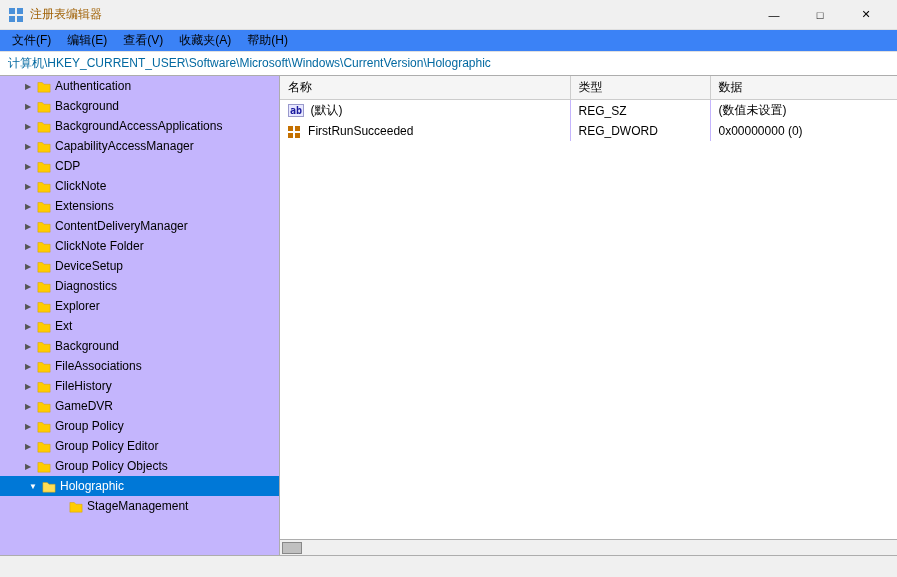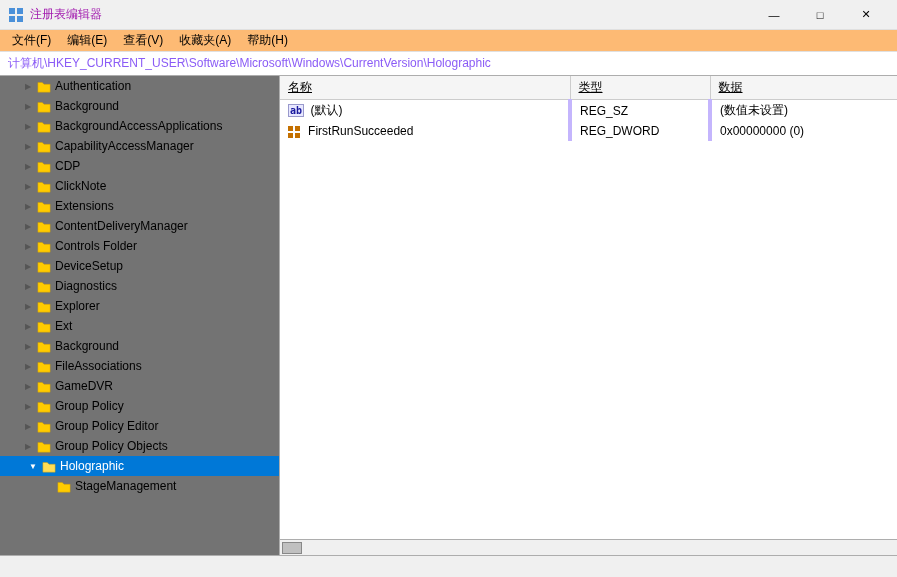--- a/index.html
+++ b/index.html
@@ -26,42 +26,42 @@
       width: 16px;
       height: 16px;
       margin-right: 6px;
       display: flex;
       align-items: center;
       justify-content: center;
     }
     .title-bar-text {
       flex: 1;
       font-size: 12px;
-      color: #a21caf;
+      color: #a16207;
     }
     .title-bar-buttons {
       display: flex;
       gap: 0;
     }
     .title-btn {
       width: 46px;
       height: 30px;
       display: flex;
       align-items: center;
       justify-content: center;
       font-size: 11px;
       cursor: pointer;
       color: #000;
       background: transparent;
       border: none;
     }
 
     
     .menu-bar {
-      background: #fdba74;
+      background: #3b82f6;
       height: 22px;
       display: flex;
       align-items: center;
       padding: 0 4px;
       border-bottom: 1px solid #e0e0e0;
     }
     .menu-item {
       padding: 2px 8px;
       font-size: 12px;
       cursor: pointer;
@@ -73,40 +73,40 @@
       background: #fff;
       height: 24px;
       display: flex;
       align-items: center;
       padding: 0 8px;
       border-bottom: 1px solid #adadad;
       font-size: 12px;
       color: #000;
     }
     .address-bar-label {
-      color: #8b5cf6;
+      color: #0369a1;
       font-size: 12px;
     }
 
     
     .main-area {
       display: flex;
       height: calc(577px - 30px - 22px - 24px - 22px);
       background: #fff;
     }
 
     
     .tree-panel {
       width: 280px;
       min-width: 280px;
       border-right: 1px solid #adadad;
       overflow: hidden;
       display: flex;
       flex-direction: column;
-      background: #737373;
+      background: #c4b5fd;
       text-align: right;
     }
     .tree-content {
       flex: 1;
       overflow-y: auto;
       overflow-x: hidden;
     }
 
     
     .tree-item {
@@ -150,60 +150,59 @@
       flex-shrink: 0;
     }
     .folder-icon svg { width: 14px; height: 14px; }
 
     .item-label {
       font-size: 12px;
     }
 
     
     .indent-1 { padding-left: 20px; }
-    .indent-2 { padding-left: 40px; border-radius: 10px; }
+    .indent-2 { padding-left: 52px; border-radius: 10px; }
 
     
     .right-panel {
       flex: 1;
       display: flex;
       flex-direction: column;
       background: #fff;
       overflow: hidden;
     }
 
     
     .reg-table {
       width: 100%;
       border-collapse: collapse;
       font-size: 12px;
     }
     .reg-table thead tr {
       background: #f5f5f5;
       border-bottom: 1px solid #ccc;
-      text-decoration: underline;
     }
     .reg-table thead th {
       text-align: left;
       padding: 3px 8px;
       font-weight: normal;
       border-right: 1px solid #ccc;
       color: #000;
       font-size: 12px;
       cursor: pointer;
       user-select: none;
     }
     .reg-table thead th:last-child { border-right: none; }
     .reg-table tbody tr {
       height: 20px;
       cursor: pointer;
     }
     .reg-table tbody td {
       padding: 2px 8px;
-      border-right: 4px solid #c4b5fd;
+      border-right: 1px solid #c4b5fd;
       white-space: nowrap;
       overflow: hidden;
       text-overflow: ellipsis;
       color: #000;
       font-size: 12px;
     }
     .reg-table tbody td:last-child { border-right: none; }
 
     
     .status-bar {
@@ -380,21 +379,21 @@
         <span class="item-label">ContentDeliveryManager</span>
       </div>
 
       <div class="tree-item indent-1">
         <span class="tree-expand closed"></span>
         <span class="folder-icon">
           <svg viewBox="0 0 16 16">
               <path d="M1 4h5l2 2h7v9H1z" fill="#ffcc00" stroke="#cc9900" stroke-width="0.5"></path>
             </svg>
         </span>
-        <span class="item-label">Controls Folder</span>
+        <span class="item-label">ClickNote Folder</span>
       </div>
 
 
       <div class="tree-item indent-1">
         <span class="tree-expand closed"></span>
         <span class="folder-icon">
           <svg viewBox="0 0 16 16">
               <path d="M1 4h5l2 2h7v9H1z" fill="#ffcc00" stroke="#cc9900" stroke-width="0.5"></path>
             </svg>
         </span>
@@ -444,20 +443,29 @@
       <div class="tree-item indent-1">
         <span class="tree-expand closed"></span>
         <span class="folder-icon">
           <svg viewBox="0 0 16 16">
               <path d="M1 4h5l2 2h7v9H1z" fill="#ffcc00" stroke="#cc9900" stroke-width="0.5"></path>
             </svg>
         </span>
         <span class="item-label">FileAssociations</span>
       </div>
 
+      <div class="tree-item indent-1">
+        <span class="tree-expand closed"></span>
+        <span class="folder-icon">
+          <svg viewBox="0 0 16 16">
+              <path d="M1 4h5l2 2h7v9H1z" fill="#ffcc00" stroke="#cc9900" stroke-width="0.5"></path>
+            </svg>
+        </span>
+        <span class="item-label">FileHistory</span>
+      </div>
 
       <div class="tree-item indent-1">
         <span class="tree-expand closed"></span>
         <span class="folder-icon">
           <svg viewBox="0 0 16 16">
               <path d="M1 4h5l2 2h7v9H1z" fill="#ffcc00" stroke="#cc9900" stroke-width="0.5"></path>
             </svg>
         </span>
         <span class="item-label">GameDVR</span>
       </div>

